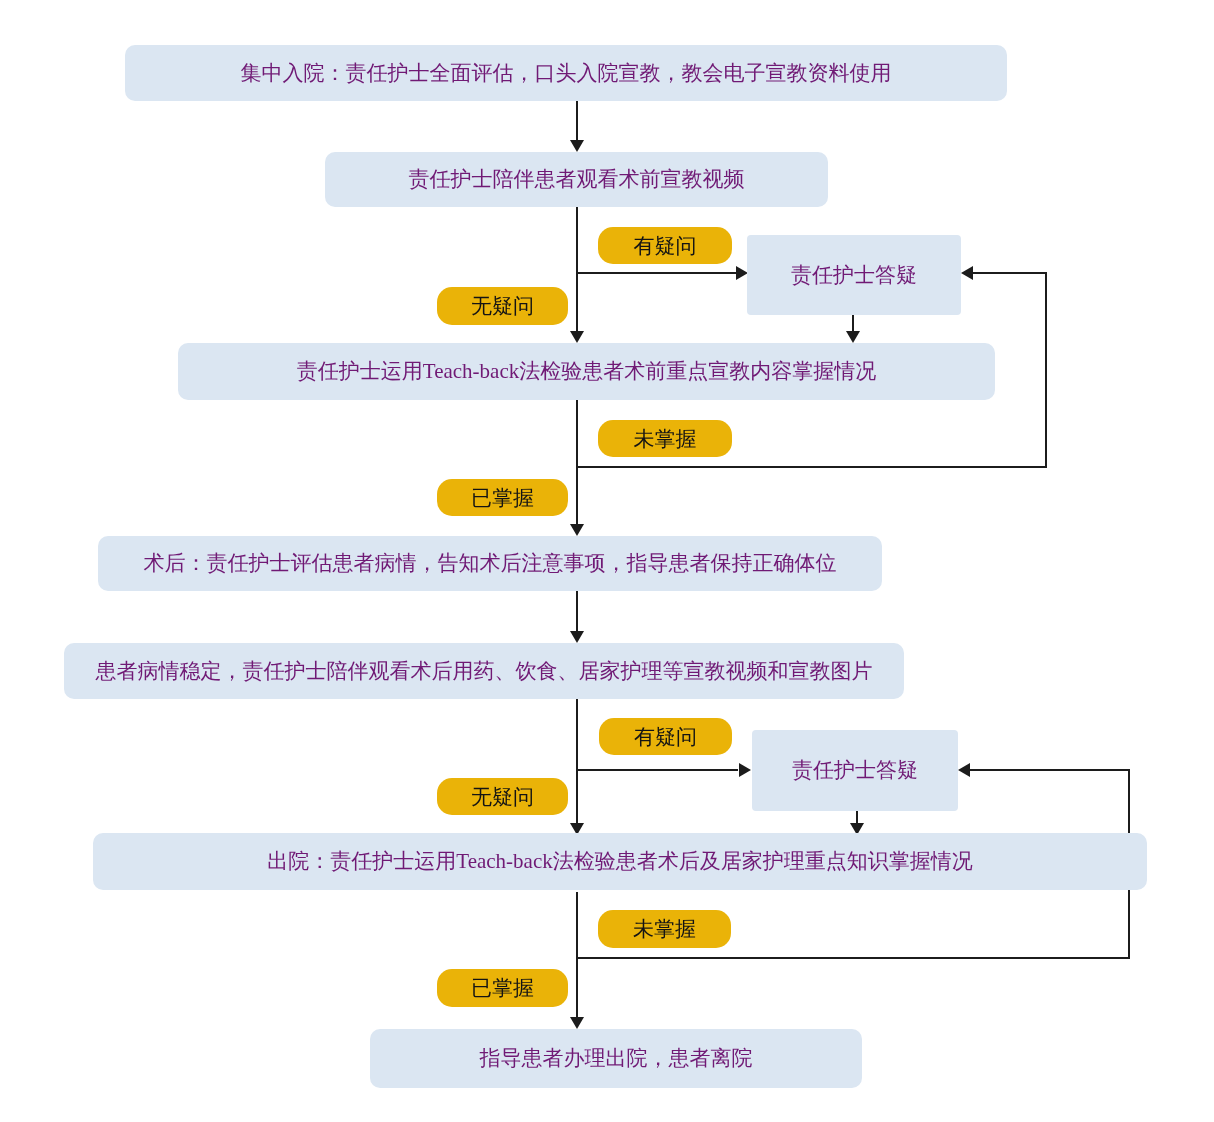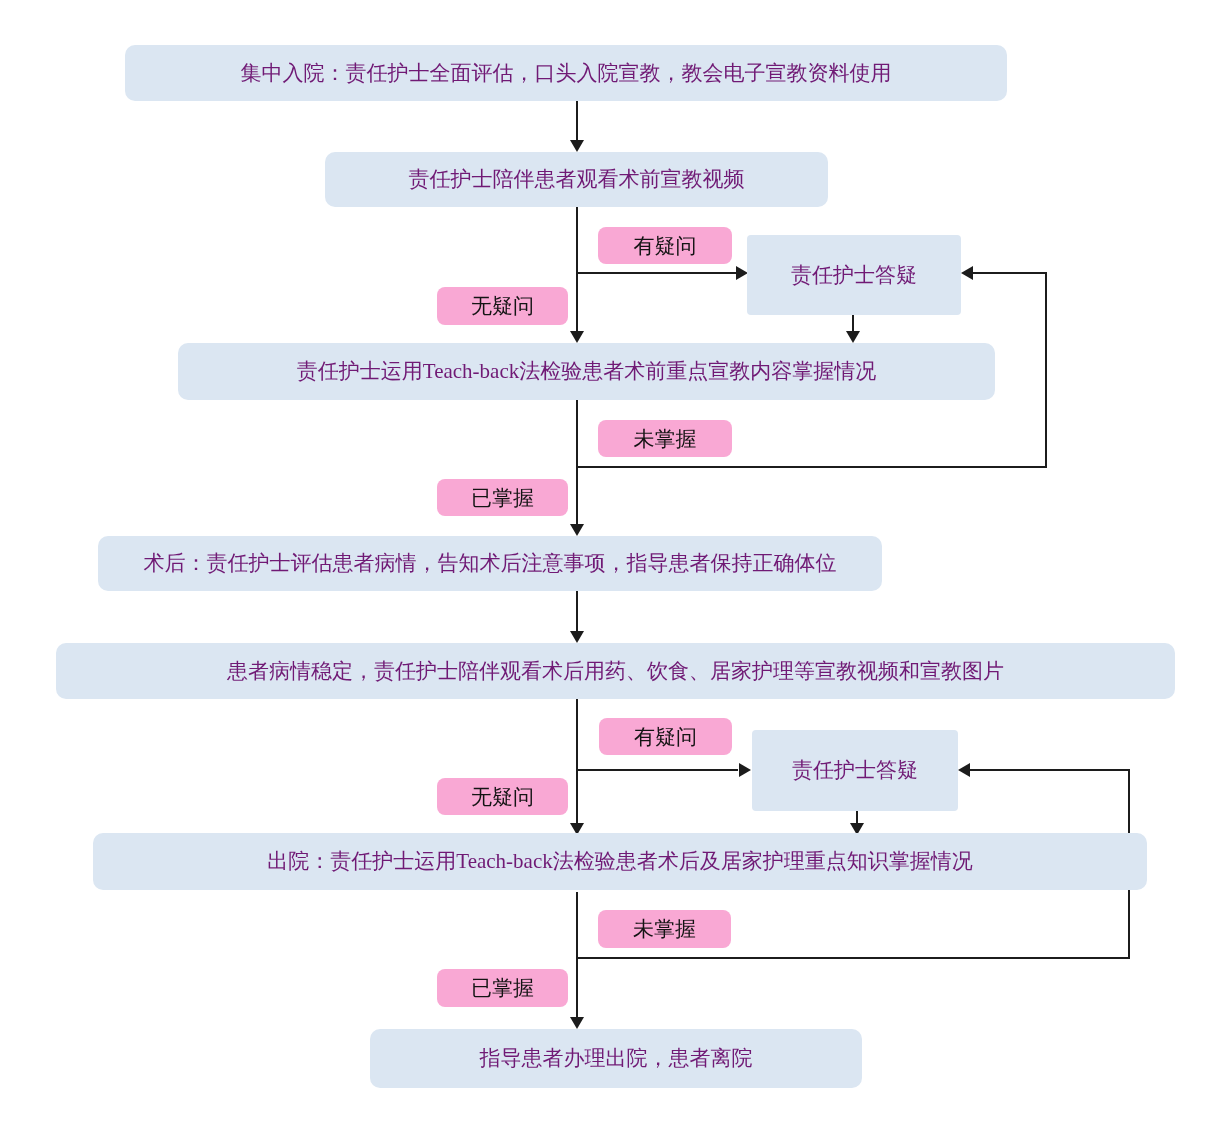--- a/index.html
+++ b/index.html
@@ -20,22 +20,22 @@
     justify-content: center;
     font-size: 21px;
     color: #701a75;
     text-align: center;
     line-height: 1.25;
     white-space: nowrap;
   }
   .node.answer { border-radius: 4px; }
   .lbl {
     position: absolute;
-    background: #f9a8d4;
-    border-radius: 8px;
+    background: #eab308;
+    border-radius: 15px;
     display: flex;
     align-items: center;
     justify-content: center;
     font-size: 21px;
     color: #141414;
     text-align: center;
     white-space: nowrap;
   }
   .vline, .hline { position: absolute; background: #1c1c1c; }
   .arr { position: absolute; width: 0; height: 0; }
@@ -91,21 +91,21 @@
   <div class="node" style="left:125px; top:45px; width:882px; height:56px;">集中入院：责任护士全面评估，口头入院宣教，教会电子宣教资料使用</div>
 
   <div class="node" style="left:325px; top:152px; width:503px; height:55px;">责任护士陪伴患者观看术前宣教视频</div>
 
   <div class="node answer" style="left:747px; top:235px; width:214px; height:80px;">责任护士答疑</div>
 
   <div class="node" style="left:178px; top:343px; width:817px; height:57px;">责任护士运用Teach-back法检验患者术前重点宣教内容掌握情况</div>
 
   <div class="node" style="left:98px; top:536px; width:784px; height:55px;">术后：责任护士评估患者病情，告知术后注意事项，指导患者保持正确体位</div>
 
-  <div class="node" style="left:56px; top:643px; width:1119px; height:56px;">患者病情稳定，责任护士陪伴观看术后用药、饮食、居家护理等宣教视频和宣教图片</div>
+  <div class="node" style="left:64px; top:643px; width:840px; height:56px;">患者病情稳定，责任护士陪伴观看术后用药、饮食、居家护理等宣教视频和宣教图片</div>
 
   <div class="node answer" style="left:752px; top:730px; width:206px; height:81px;">责任护士答疑</div>
 
   <div class="node" style="left:93px; top:833px; width:1054px; height:57px;">出院：责任护士运用Teach-back法检验患者术后及居家护理重点知识掌握情况</div>
 
   <div class="node" style="left:370px; top:1029px; width:492px; height:59px;">指导患者办理出院，患者离院</div>
 
   <div class="lbl" style="left:598px; top:227px; width:134px; height:37px;">有疑问</div>
 
   <div class="lbl" style="left:437px; top:287px; width:131px; height:38px;">无疑问</div>

